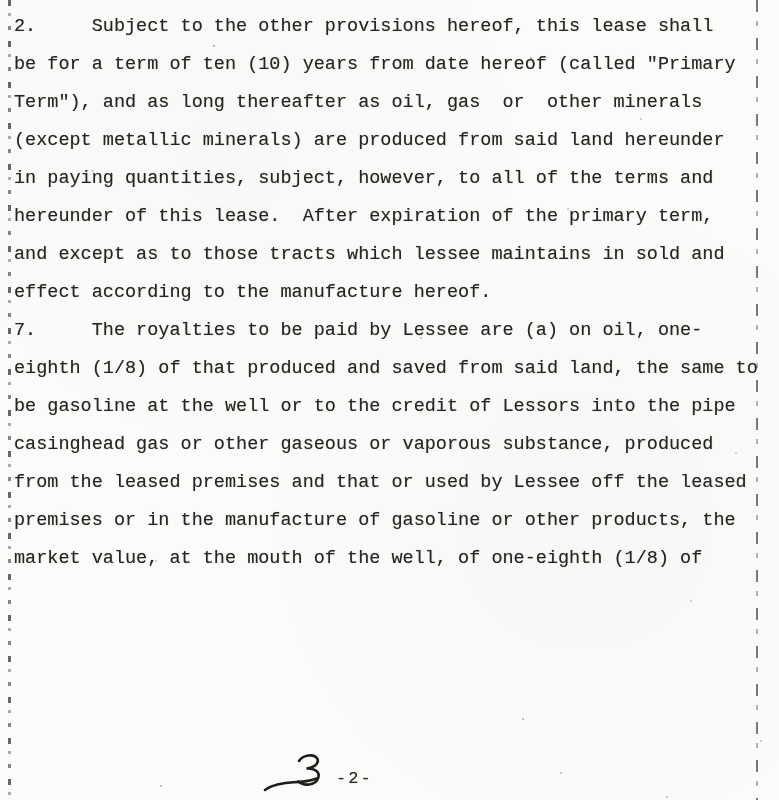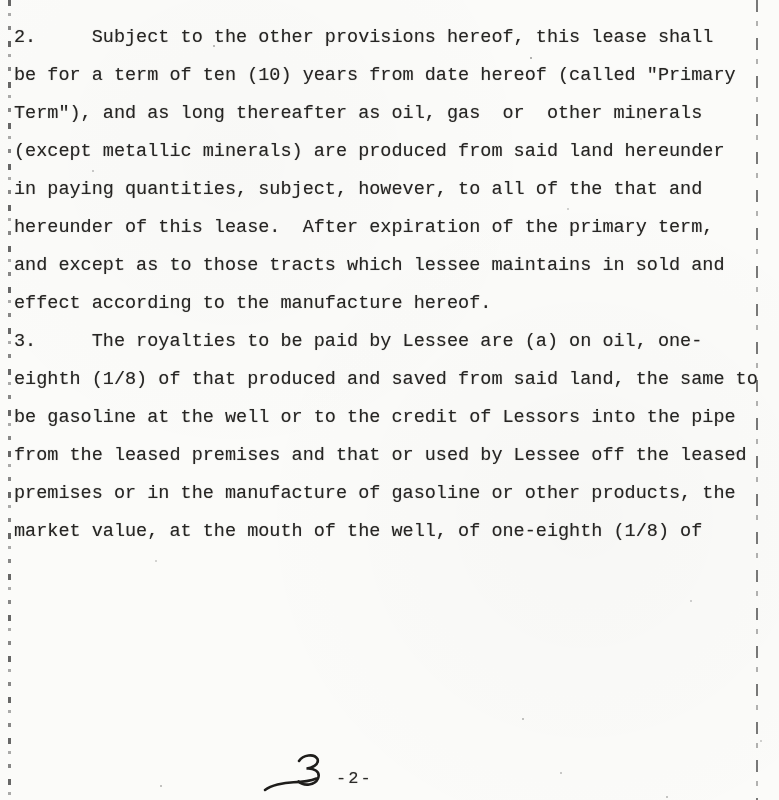--- a/index.html
+++ b/index.html
@@ -52,21 +52,21 @@
       to bottom,
       rgba(40,40,40,0.62) 0 12px,
       transparent 12px 21px,
       rgba(40,40,40,0.35) 21px 26px,
       transparent 26px 38px
     );
   }
   .text-block {
     position: absolute;
     left: 14px;
-    top: 19px;
+    top: 8px;
     right: 20px;
   }
   .text-line {
     white-space: pre;
     font-family: "Liberation Mono", monospace;
     font-size: 18.5px;
     line-height: 38px;
     color: #262523;
     text-shadow: 0 0 1px rgba(40,38,35,0.40);
   }
@@ -122,27 +122,28 @@
 
   <div class="edge-artifact edge-left"></div>
   <div class="edge-artifact edge-right"></div>
   <div class="speckles"></div>
 
   <div class="text-block">
     <div class="text-line">2.     Subject to the other provisions hereof, this lease shall</div>
     <div class="text-line">be for a term of ten (10) years from date hereof (called "Primary</div>
     <div class="text-line">Term"), and as long thereafter as oil, gas  or  other minerals</div>
     <div class="text-line">(except metallic minerals) are produced from said land hereunder</div>
-    <div class="text-line">in paying quantities, subject, however, to all of the that and</div>
+    <div class="text-line">in paying quantities, subject, however, to all of the terms and</div>
     <div class="text-line">hereunder of this lease.  After expiration of the primary term,</div>
     <div class="text-line">and except as to those tracts which lessee maintains in sold and</div>
     <div class="text-line">effect according to the manufacture hereof.</div>
-    <div class="text-line">3.     The royalties to be paid by Lessee are (a) on oil, one-</div>
+    <div class="text-line">7.     The royalties to be paid by Lessee are (a) on oil, one-</div>
     <div class="text-line">eighth (1/8) of that produced and saved from said land, the same to</div>
     <div class="text-line">be gasoline at the well or to the credit of Lessors into the pipe</div>
+    <div class="text-line">casinghead gas or other gaseous or vaporous substance, produced</div>
     <div class="text-line">from the leased premises and that or used by Lessee off the leased</div>
     <div class="text-line">premises or in the manufacture of gasoline or other products, the</div>
     <div class="text-line">market value, at the mouth of the well, of one-eighth (1/8) of</div>
   </div>
 
   <div class="footer">
     <svg class="handwritten-mark" viewBox="0 0 62 42" role="img" aria-label="3">
       <g fill="none" stroke="#1e1d1b" stroke-width="2.6" stroke-linecap="round">
         <path d="M37 11 C 41 5, 52 3, 55.5 9 C 57.5 14.5, 49 18.5, 44.5 18.5 C 51 18, 59 21, 56 28.5 C 53 35.5, 42 36.5, 36.5 31.5"></path>
         <path d="M3 40 C 9 35.5, 21 32.5, 31.5 32.3 C 40 32.1, 48.5 31, 54.5 28.5"></path>

